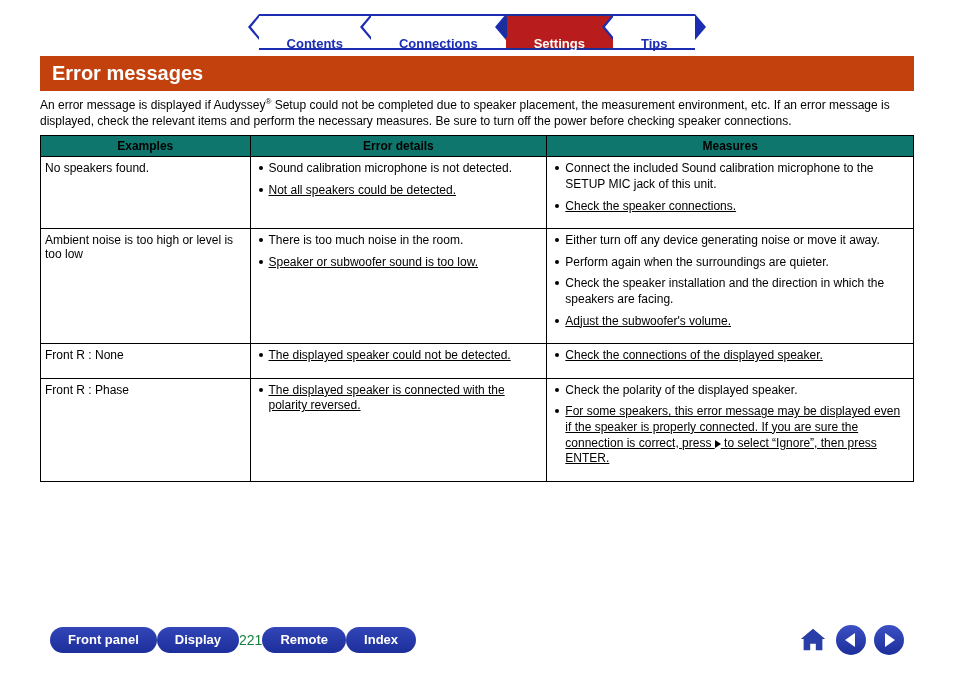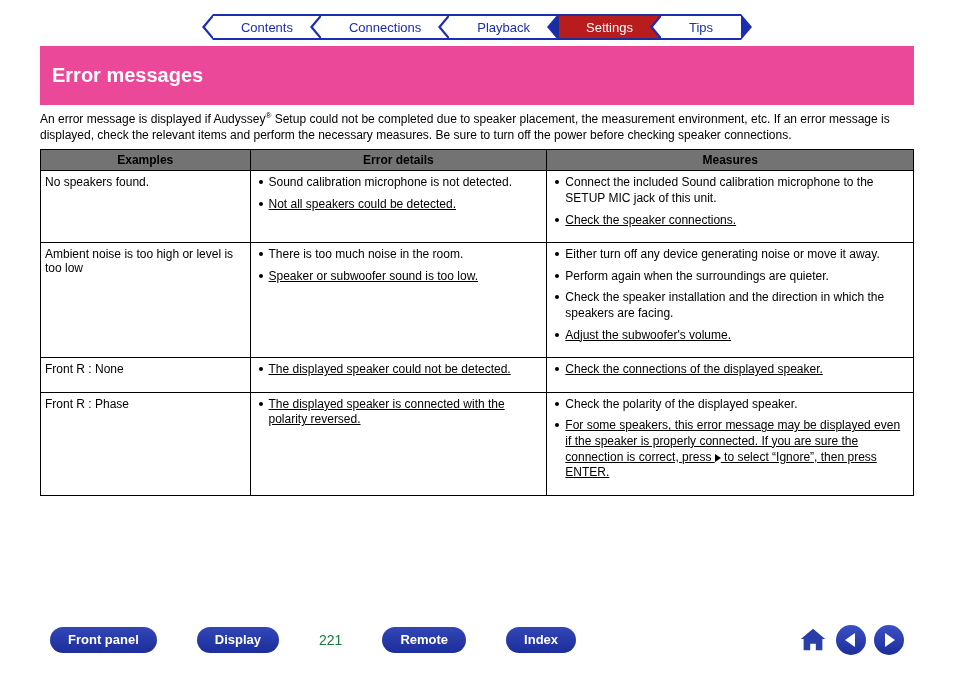--- a/index.html
+++ b/index.html
@@ -18,27 +18,27 @@
   .tabbar {
     display: flex;
     justify-content: center;
     gap: 0;
     padding: 14px 0 6px;
   }
   .tab {
     position: relative;
     height: 26px;
     line-height: 24px;
-    font-weight: normal;
+    font-weight: bold;
     font-size: 13px;
     text-align: left;
     color: #1a2db3;
     border-top: 2px solid #1a2db3;
     border-bottom: 2px solid #1a2db3;
-    padding: 0 28px;
+    padding: 16px 28px;
     background: #fff;
     cursor: pointer;
   }
   .tab::before, .tab::after {
     content: "";
     position: absolute;
     top: -2px;
     width: 0; height: 0;
     border-top: 13px solid transparent;
     border-bottom: 13px solid transparent;
@@ -68,25 +68,25 @@
     border-bottom-color: #1c2e9a;
   }
   .tab.active .inner-before { border-right-color: #1c2e9a; }
   .tab.active .inner-after  { border-left-color:  #1c2e9a; }
 
   
   .page {
     padding: 0 40px;
   }
   .heading {
-    background: #ec4899;
+    background: #c2410c;
     color: #fff;
     font-size: 20px;
     font-weight: bold;
-    padding: 18px 12px;
+    padding: 6px 12px;
     margin-bottom: 6px;
   }
   .intro {
     font-size: 12px;
     line-height: 1.35;
     margin-bottom: 6px;
   }
   .intro sup { font-size: 8px; }
 
   
@@ -98,21 +98,21 @@
   col.c1 { width: 24%; }
   col.c2 { width: 34%; }
   col.c3 { width: 42%; }
   th, td {
     border: 1px solid #000;
     vertical-align: top;
     font-size: 12px;
     text-align: left;
   }
   th {
-    background: #737373;
+    background: #0f766e;
     font-weight: bold;
     text-align: center;
     padding: 3px 2px;
   }
   td { padding: 4px 6px 14px; }
   td.examples { padding: 4px 4px; }
   ul { list-style: none; padding: 0; margin: 0; }
   ul li {
     position: relative;
     padding-left: 12px;
@@ -139,21 +139,20 @@
   }
 
   
   .footer {
     position: absolute;
     left: 0; right: 0;
     bottom: 18px;
     display: flex;
     align-items: center;
     padding: 0 50px;
-    gap: 40px;
   }
   .pill {
     background: linear-gradient(#3346b8, #1c2e9a);
     color: #fff;
     font-weight: bold;
     font-size: 13px;
     border-radius: 13px;
     height: 26px;
     line-height: 26px;
     padding: 0 18px;
@@ -190,23 +189,20 @@
 </style>
 </head>
 <body>
 
 <div class="tabbar">
   <div class="tab">
     <span class="inner-before"></span><span>Contents</span><span class="inner-after"></span>
   </div>
   <div class="tab">
     <span class="inner-before"></span><span>Connections</span><span class="inner-after"></span>
-  </div>
-  <div class="tab">
-    <span class="inner-before"></span><span>Playback</span><span class="inner-after"></span>
   </div>
   <div class="tab active">
     <span class="inner-before"></span><span>Settings</span><span class="inner-after"></span>
   </div>
   <div class="tab">
     <span class="inner-before"></span><span>Tips</span><span class="inner-after"></span>
   </div>
 </div>
 
 <div class="page">

